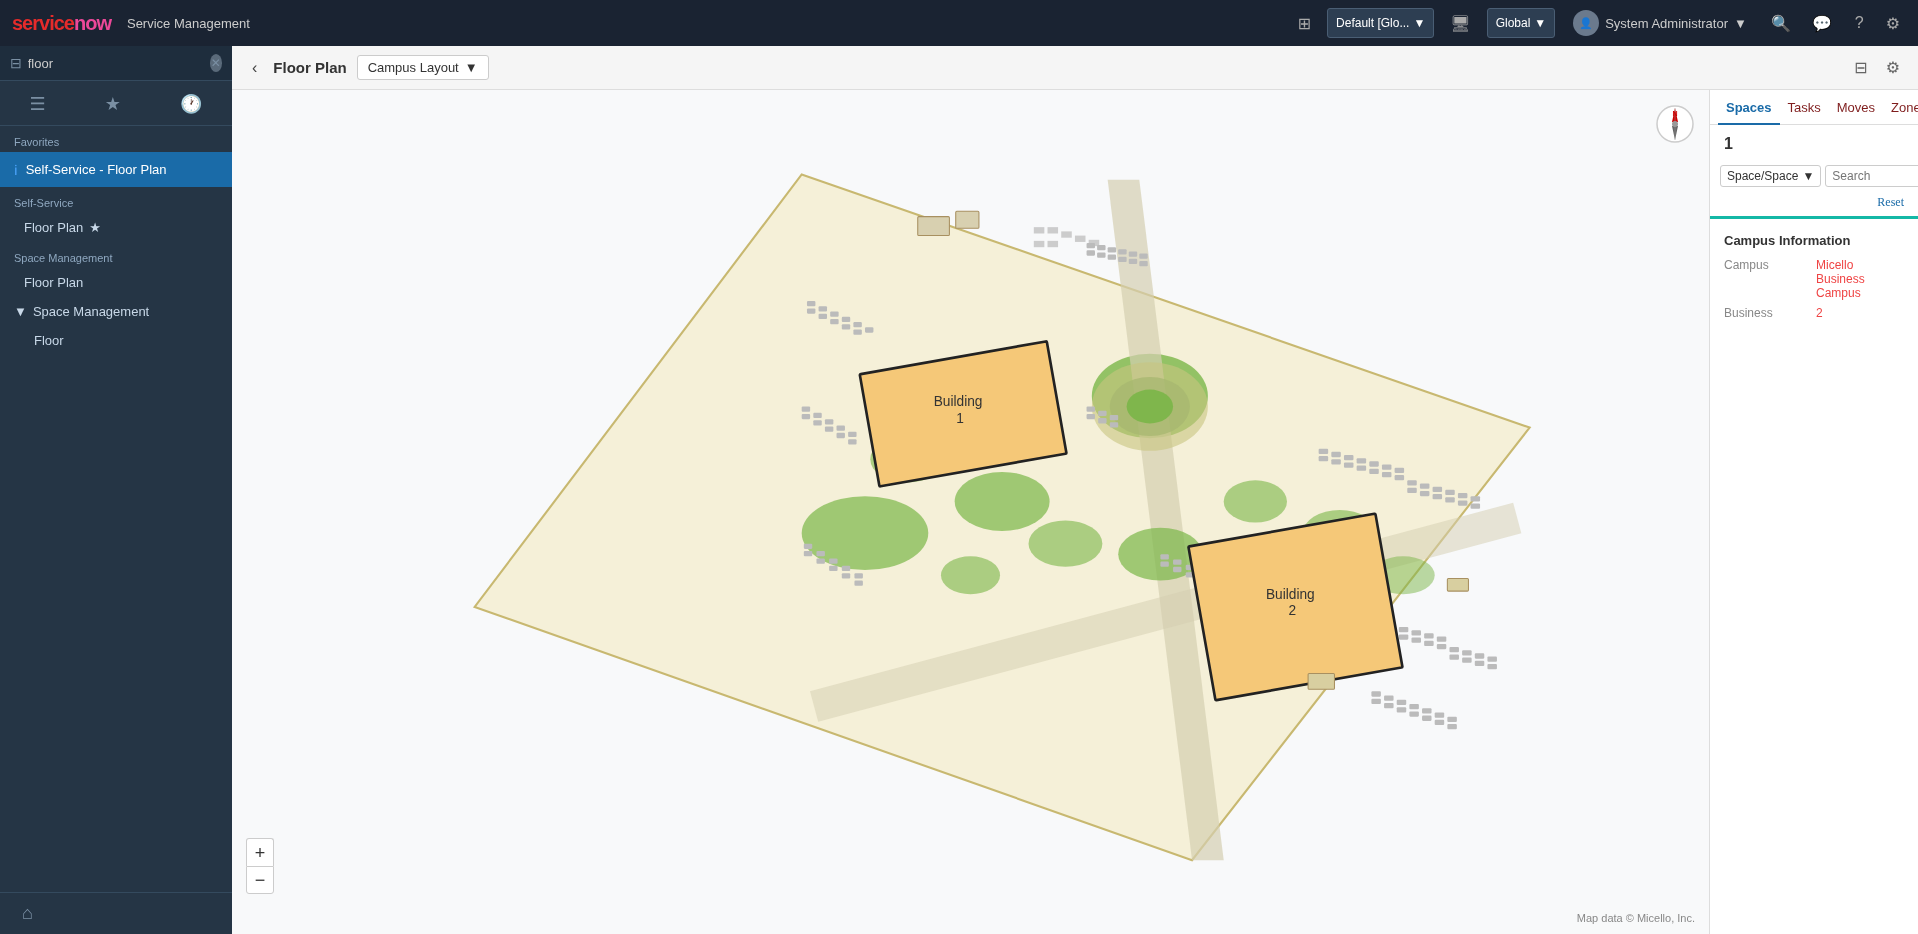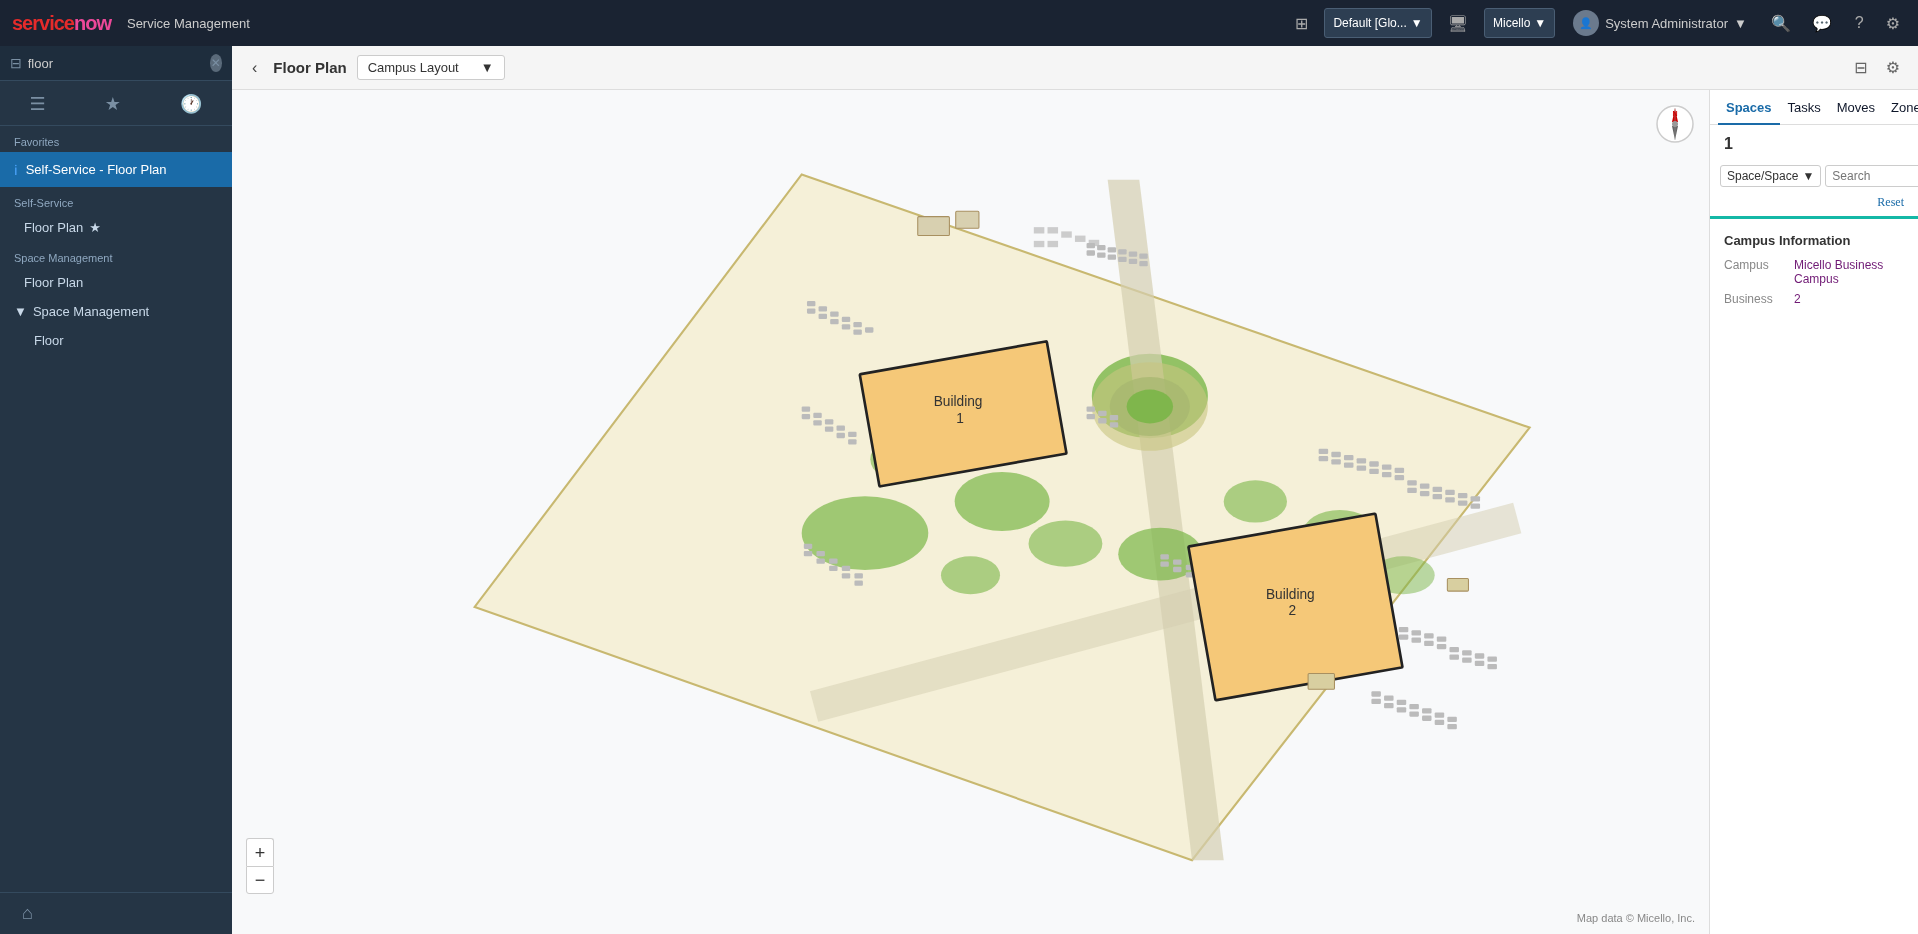--- a/index.html
+++ b/index.html
@@ -227,21 +227,21 @@
     }
     .fp-dropdown {
       display: flex;
       align-items: center;
       border: 1px solid #ccc;
       border-radius: 3px;
       padding: 4px 10px;
       background: #fff;
       cursor: pointer;
       font-size: 13px;
-      gap: 22px;
+      gap: 6px;
       color: #333;
     }
     .fp-header-spacer { flex: 1; }
     .fp-header-icon-btn {
       background: none;
       border: none;
       color: #666;
       font-size: 16px;
       cursor: pointer;
       padding: 4px;
@@ -309,21 +309,21 @@
       flex-shrink: 0;
     }
     .panel-tabs {
       display: flex;
       border-bottom: 1px solid #ddd;
       padding: 0 8px;
     }
     .panel-tab {
       padding: 10px 8px 8px;
       font-size: 13px;
-      color: #0f172a;
+      color: #7f1d1d;
       cursor: pointer;
       border-bottom: 2px solid transparent;
       margin-bottom: -1px;
     }
     .panel-tab.active {
       color: #1a6ba8;
       border-bottom-color: #1a6ba8;
       font-weight: bold;
     }
     .panel-count {
@@ -381,21 +381,22 @@
       align-items: baseline;
       margin-bottom: 6px;
       font-size: 12px;
     }
     .panel-info-label {
       color: #888;
       width: 70px;
       flex-shrink: 0;
     }
     .panel-info-value {
-      color: #701a75;
+      color: #ef4444;
+      margin-left: 22px;
     }
 
     
     .campus-svg {
       width: 100%;
       height: 100%;
     }
   </style>
 </head>
 <body>
@@ -408,21 +409,21 @@
     <span class="app-title">Service Management</span>
   </div>
   <div class="nav-spacer"></div>
   <button class="nav-icon-btn" title="Module">⊞</button>
   <button class="nav-dropdown">
     <span>Default [Glo...</span>
     <span>▼</span>
   </button>
   <button class="nav-icon-btn" title="Screen">🖥</button>
   <button class="nav-dropdown">
-    <span>Micello</span>
+    <span>Global</span>
     <span>▼</span>
   </button>
   <div class="nav-user">
     <div class="user-avatar">
       <span>👤</span>
     </div>
     <span>System Administrator</span>
     <span>▼</span>
   </div>
   <button class="nav-icon-btn" title="Search">🔍</button>

